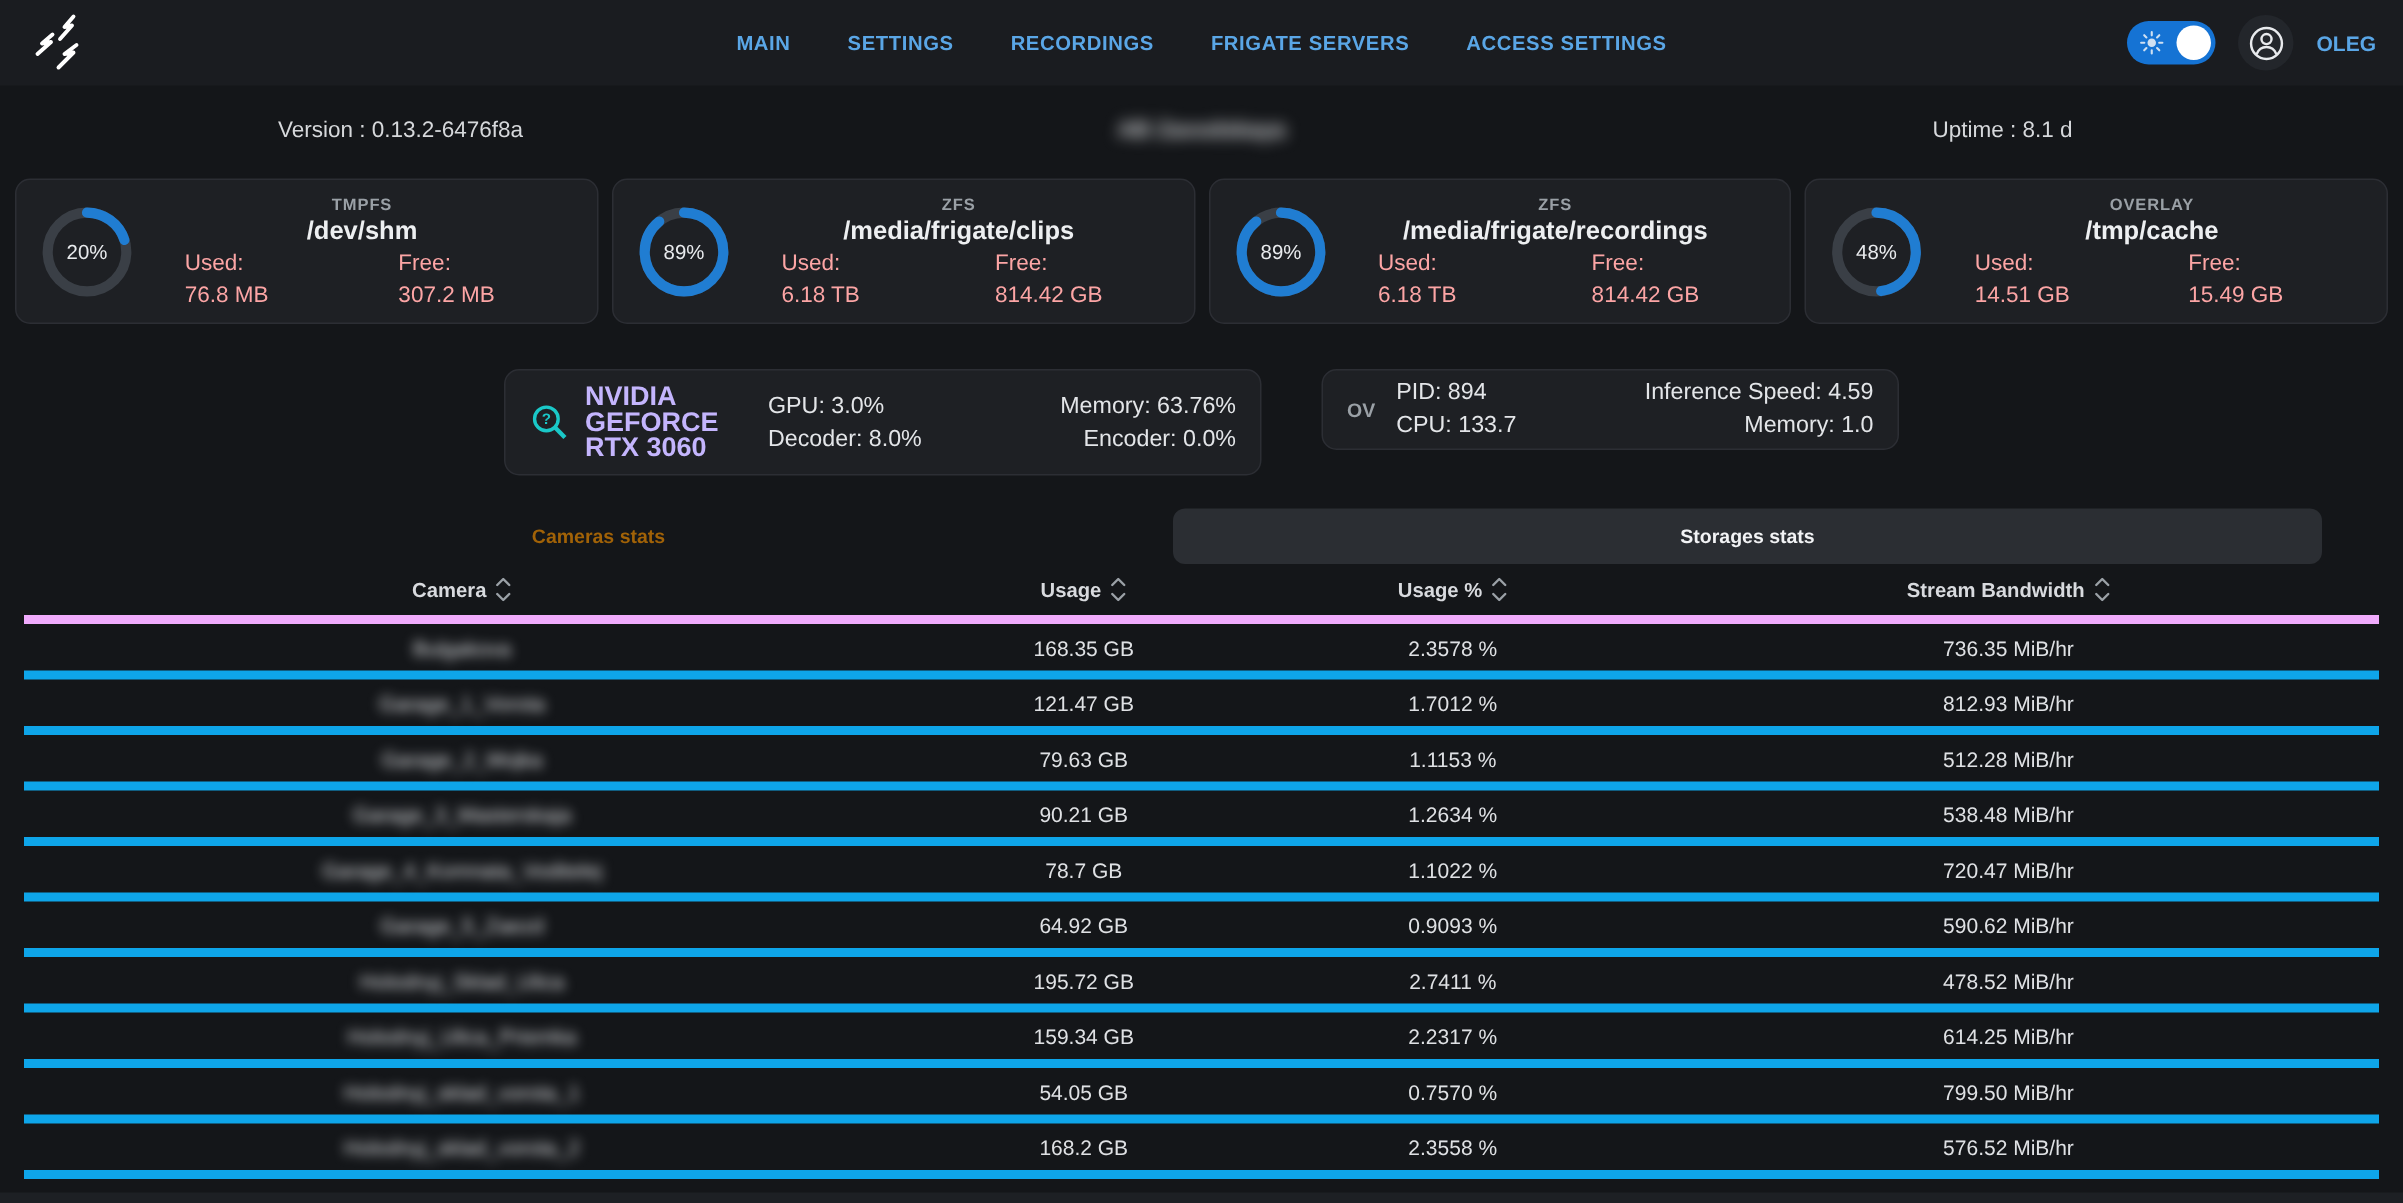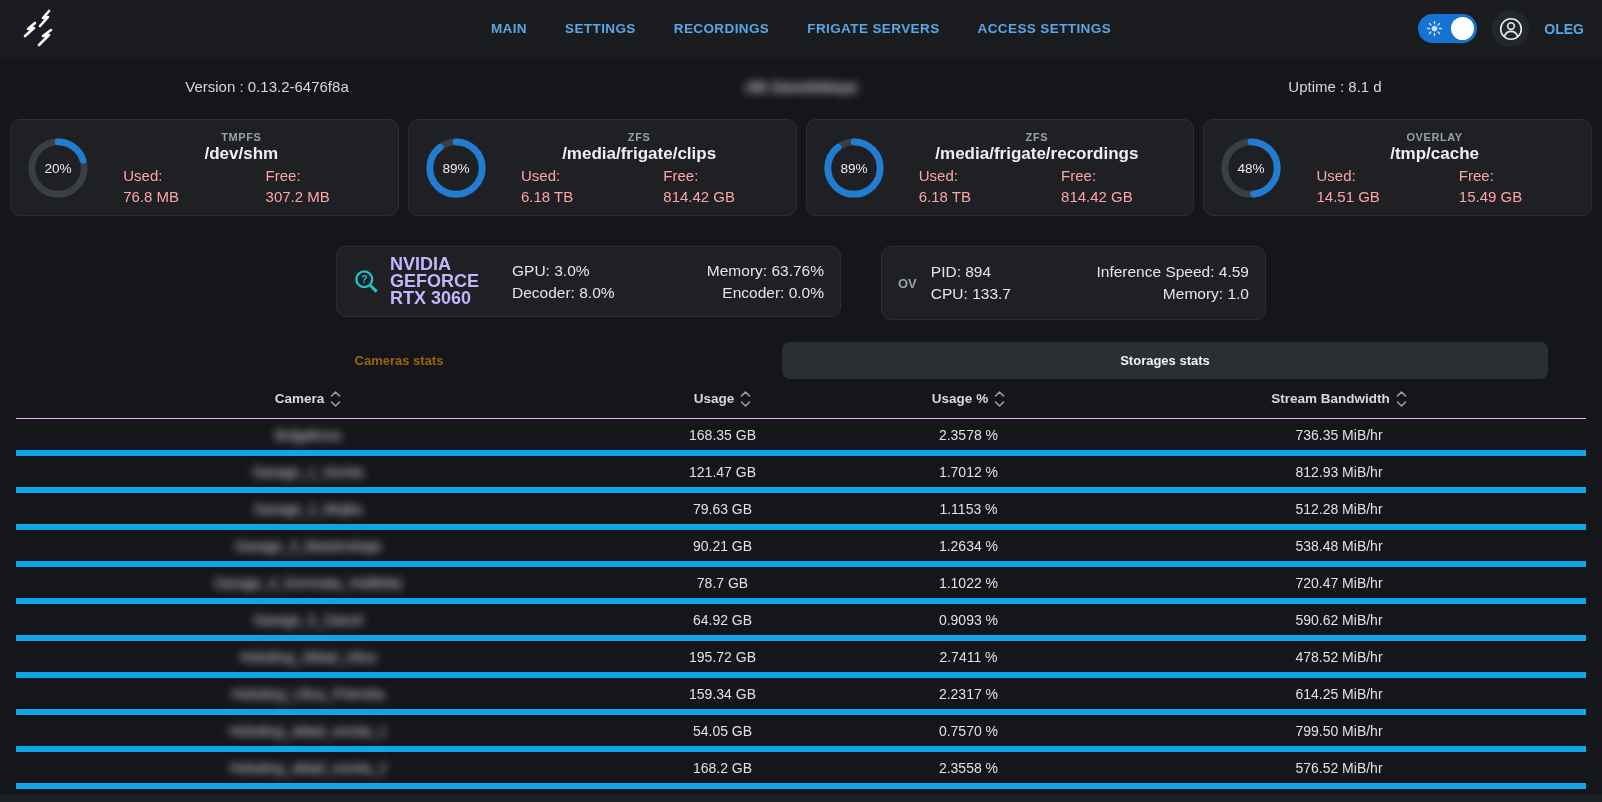--- a/index.html
+++ b/index.html
@@ -73,39 +73,39 @@
   .card-stats span { padding-left:17%; color:#fca5a5; font-size:15px; }
 
   
   .proc-row { margin-top:30px; display:flex; justify-content:center; gap:12px; }
   .gpu-card { width:505px; height:71px; display:flex; align-items:center; padding:0 16px; }
   .gpu-icon { width:27px; height:27px; flex:0 0 27px; }
   .gpu-name { margin-left:10px; width:122px; color:#c4b5fd; font-weight:bold; font-size:18px; line-height:17px; }
   .proc-stats { flex:1; display:flex; justify-content:space-between; }
   .proc-col { display:flex; flex-direction:column; gap:4px; color:#e3e5e8; font-size:15.5px; }
   .proc-col.right { text-align:right; }
-  .ov-card { width:385px; height:74px; display:flex; align-items:center; padding:0 16px;margin-left:28px; }
+  .ov-card { width:385px; height:54px; display:flex; align-items:center; padding:0 16px;margin-left:28px; }
   .ov-label { color:#9aa0a6; font-weight:bold; font-size:13px; margin-right:14px; }
 
   
   .tabs {
     margin:22px 54px 0 16px; height:37px;
     display:grid; grid-template-columns:1fr 1fr;
   }
   .tab {
     display:flex; align-items:center; justify-content:center;
     font-weight:bold; font-size:13px; color:#a16207;
     border-radius:8px; cursor:pointer;
   }
   .tab.active { background:#2b2e33; color:#f2f3f5; }
 
   
   .table { margin:0 16px; }
   .thead, .trow { display:grid; grid-template-columns:584fr 245fr 247fr 494fr; align-items:center; }
-  .thead { height:40px; border-bottom:1px solid #f0abfc; }
+  .thead { height:40px; border-bottom:6px solid #f0abfc; }
   .th {
     display:flex; align-items:center; justify-content:center; gap:6px;
     color:#d8dade; font-weight:bold; font-size:13.5px; cursor:pointer;
   }
   .sort-icon { width:11px; height:16px; color:#9aa0a6; }
   .trow { height:37px; border-bottom:6px solid #0ea5e9; }
   .td { text-align:center; color:#dfe1e4; font-size:14px; }
   .td .blurred { filter:blur(4px); }
 
   .bottom-strip {

